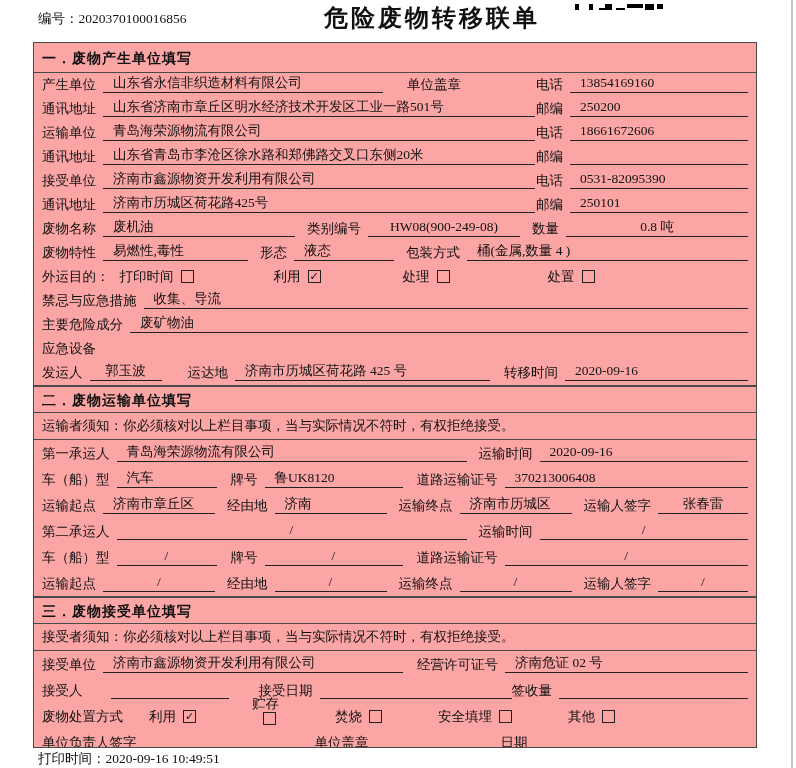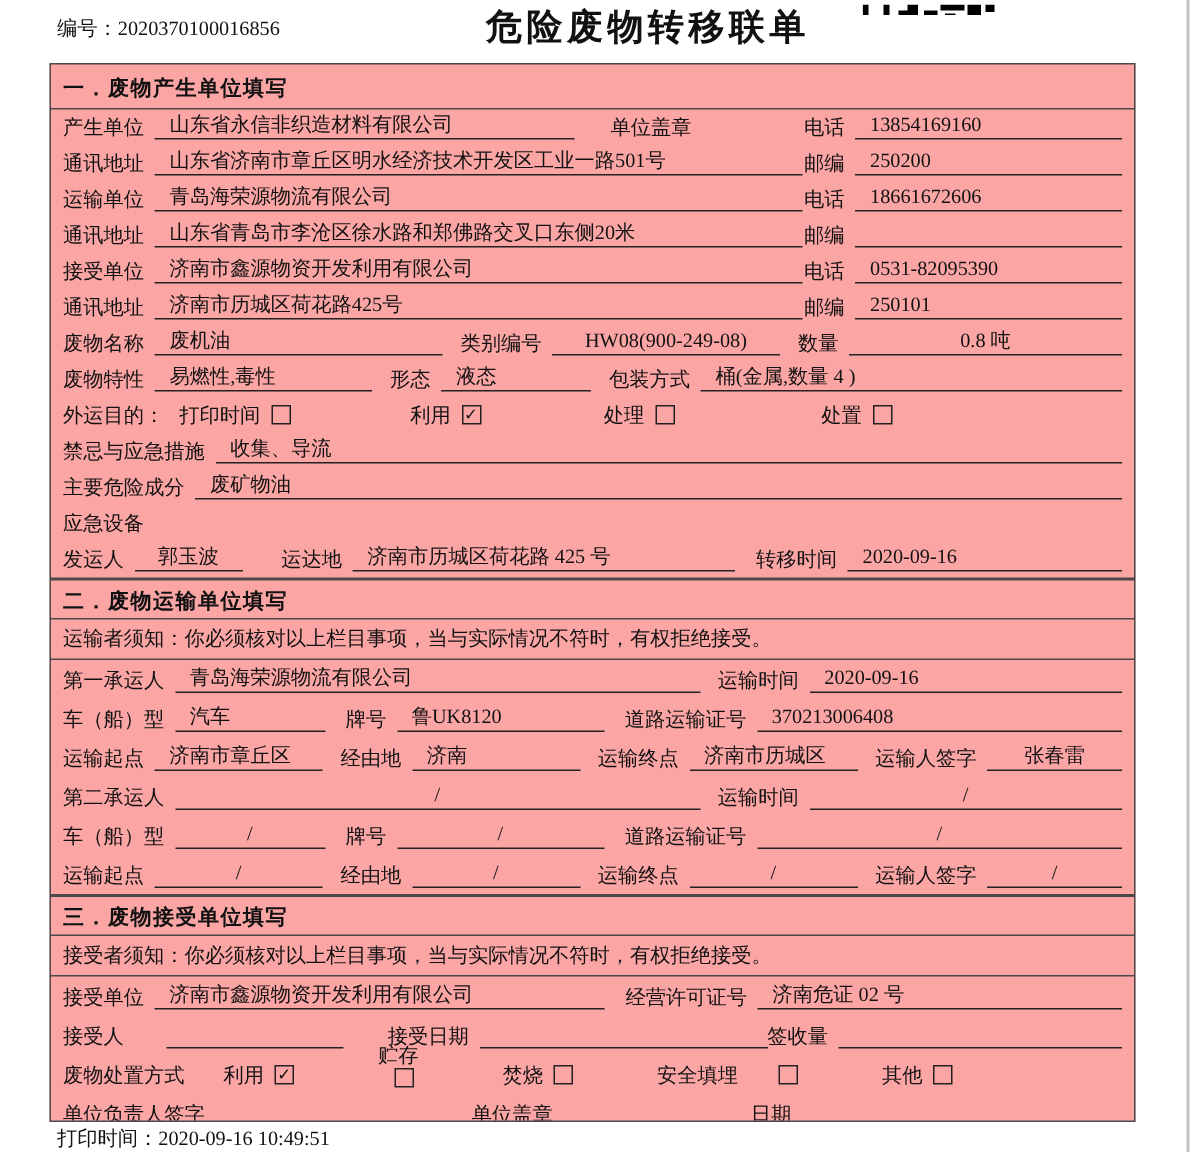--- a/index.html
+++ b/index.html
@@ -254,21 +254,21 @@
           <span class="box">✓</span>
         </span>
         <span class="cb" style="margin-left: 56px; flex-direction: column;">
           <span>贮存</span>
           <span class="box"></span>
         </span>
         <span class="cb" style="margin-left: 56px;">
           <span>焚烧</span>
           <span class="box"></span>
         </span>
-        <span class="cb" style="margin-left: 56px; gap: 20px;">
+        <span class="cb" style="margin-left: 56px;">
           <span>安全填埋</span>
           <span class="box"></span>
         </span>
         <span class="cb" style="margin-left: 56px;">
           <span>其他</span>
           <span class="box"></span>
         </span>
       </div>
       <div class="row r26">
         <span class="lbl">单位负责人签字</span>

